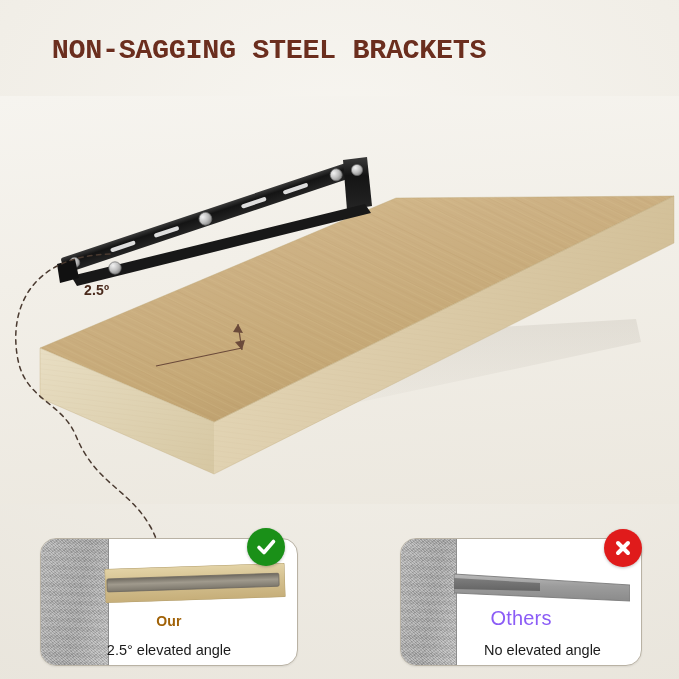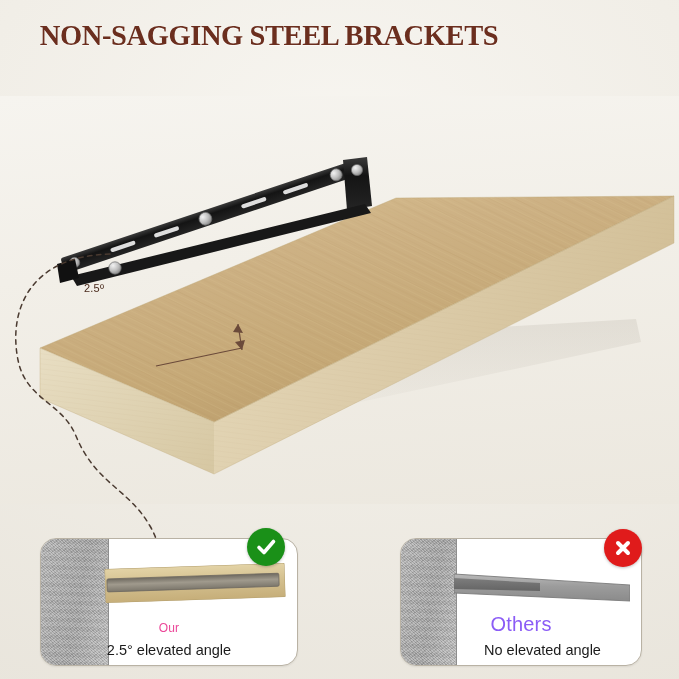--- a/index.html
+++ b/index.html
@@ -11,27 +11,27 @@
   }
   #stage{
     position:relative;width:679px;height:679px;
     background:
       radial-gradient(ellipse 120% 90% at 50% 20%, #f7f5f0 0%, #f1eee7 45%, #e9e5dc 100%);
     overflow:hidden;
   }
 
   
   .title{
-    position:absolute;left:0;top:20px;width:538px;
+    position:absolute;left:0;top:34px;width:538px;
     text-align:center;
     font-size:28.5px;
     font-weight:bold;
     letter-spacing:-0.4px;
     color:#6b2e1e;
-    font-family:Liberation Serif, serif;
+    font-family:Liberation Mono, monospace;
     text-shadow:0 1px 0 rgba(255,255,255,.55);
   }
 
   
   .wall{
     position:absolute;left:0;top:96px;width:679px;height:408px;
     background:linear-gradient(175deg,#f6f4ef 0%,#f2efe8 40%,#ece8df 100%);
   }
 
   
@@ -41,21 +41,21 @@
     position:absolute;left:36px;top:40px;width:640px;height:330px;
   }
   .shelf-top svg{display:block;}
 
   
   .bracket{position:absolute;left:55px;top:50px;width:330px;height:135px;}
 
   
   .ang-label{
     position:absolute;left:84px;top:282px;
-    font-size:11px;color:#4a2a1c;font-weight:400;
+    font-size:14px;color:#4a2a1c;font-weight:700;
     letter-spacing:.2px;
     font-family:"Liberation Sans", sans-serif;
   }
 
   
   .connector{position:absolute;left:0;top:240px;width:200px;height:320px;}
 
   
   .panels{position:absolute;left:0;top:528px;width:679px;height:145px;}
 
@@ -77,22 +77,22 @@
       repeating-linear-gradient(-38deg, rgba(0,0,0,.08) 0 1px, rgba(255,255,255,.09) 1px 3px),
       linear-gradient(100deg,#b9b9b9 0%,#a9a9a9 55%,#c2c2c2 100%);
     border-right:1px solid #8e8e8e;
   }
   .panel.right .wall-chunk{width:23%;}
 
   .panel-caption{
     position:absolute;left:0;bottom:6px;width:100%;text-align:center;
     line-height:1.08;
   }
-  .cap-main{font-size:12px;font-weight:normal;color:#ec4899;letter-spacing:.2px;display:block;}
-  .cap-sub{font-size:14.5px;color:#1b1b1b;display:block;margin-top:8px;}
+  .cap-main{font-size:14px;font-weight:bold;color:#a16207;letter-spacing:.2px;display:block;}
+  .cap-sub{font-size:14.5px;color:#1b1b1b;display:block;margin-top:14px;}
   .panel.right .cap-main{font-weight:normal;color:#8b5cf6;font-size:20px;}
   .panel.right .cap-sub{font-size:14.5px;padding-left:43px;}
 
   
   .mini-wood{
     position:absolute;left:25%;top:30px;width:68%;height:29px;
     transform:rotate(-1.9deg);transform-origin:left center;
   }
   
   .mini-gray{

